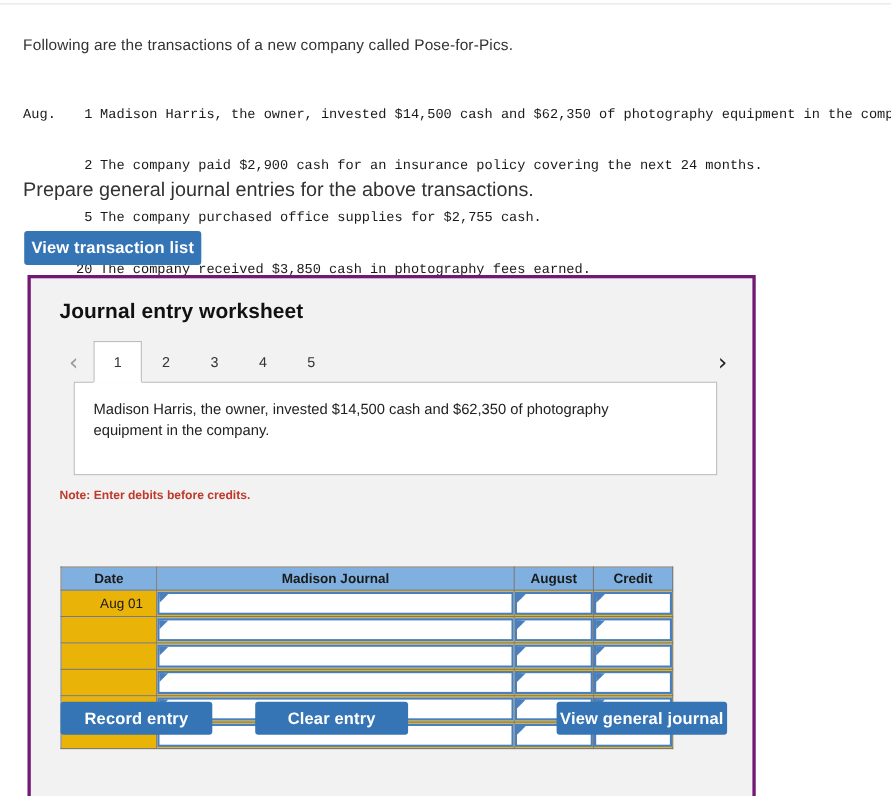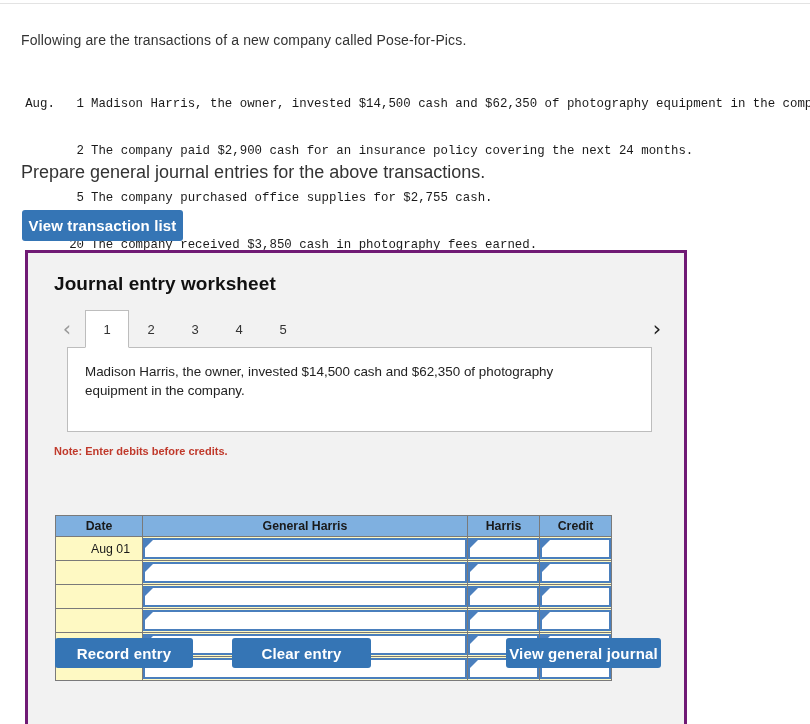--- a/index.html
+++ b/index.html
@@ -49,21 +49,20 @@
     font-family: "Liberation Mono", "DejaVu Sans Mono", monospace;
     font-size: 12.4px;
     line-height: 15.6px;
     color: #1a1a1a;
     white-space: pre;
   }
   .txn-row { display: block; }
   .txn-month {
     display: inline-block;
     width: 38px;
-    text-align: center;
   }
   .txn-day {
     display: inline-block;
     width: 25px;
     text-align: right;
     padding-right: 7px;
   }
   .txn-text { display: inline; }
 
   .prompt {
@@ -226,21 +225,21 @@
     text-align: center;
     padding: 1px 0 2px 0;
   }
   .col-date   { width: 87px; }
   .col-gj     { width: 325px; }
   .col-debit  { width: 72px; }
   .col-credit { width: 72px; }
 
   .jtable td {
     border: 1px solid #7a7a7a;
-    background: #fef9c3;
+    background: #eab308;
     height: 23px;
     padding: 0;
     vertical-align: middle;
   }
   .date-cell {
     text-align: right;
     padding-right: 12px !important;
     color: #1a1a1a;
     font-size: 12.3px;
   }
@@ -338,22 +337,22 @@
     <table class="jtable">
       <colgroup>
         <col class="col-date">
           <col class="col-gj">
           <col class="col-debit">
           <col class="col-credit">
       </colgroup>
       <thead>
         <tr>
           <th>Date</th>
-          <th>General Harris</th>
-          <th>Harris</th>
+          <th>Madison Journal</th>
+          <th>August</th>
           <th>Credit</th>
         </tr>
       </thead>
       <tbody>
         <tr>
           <td class="date-cell">Aug 01</td>
           <td class="input-cell">
               <div class="cellbox"></div>
             </td>
           <td class="input-cell">

